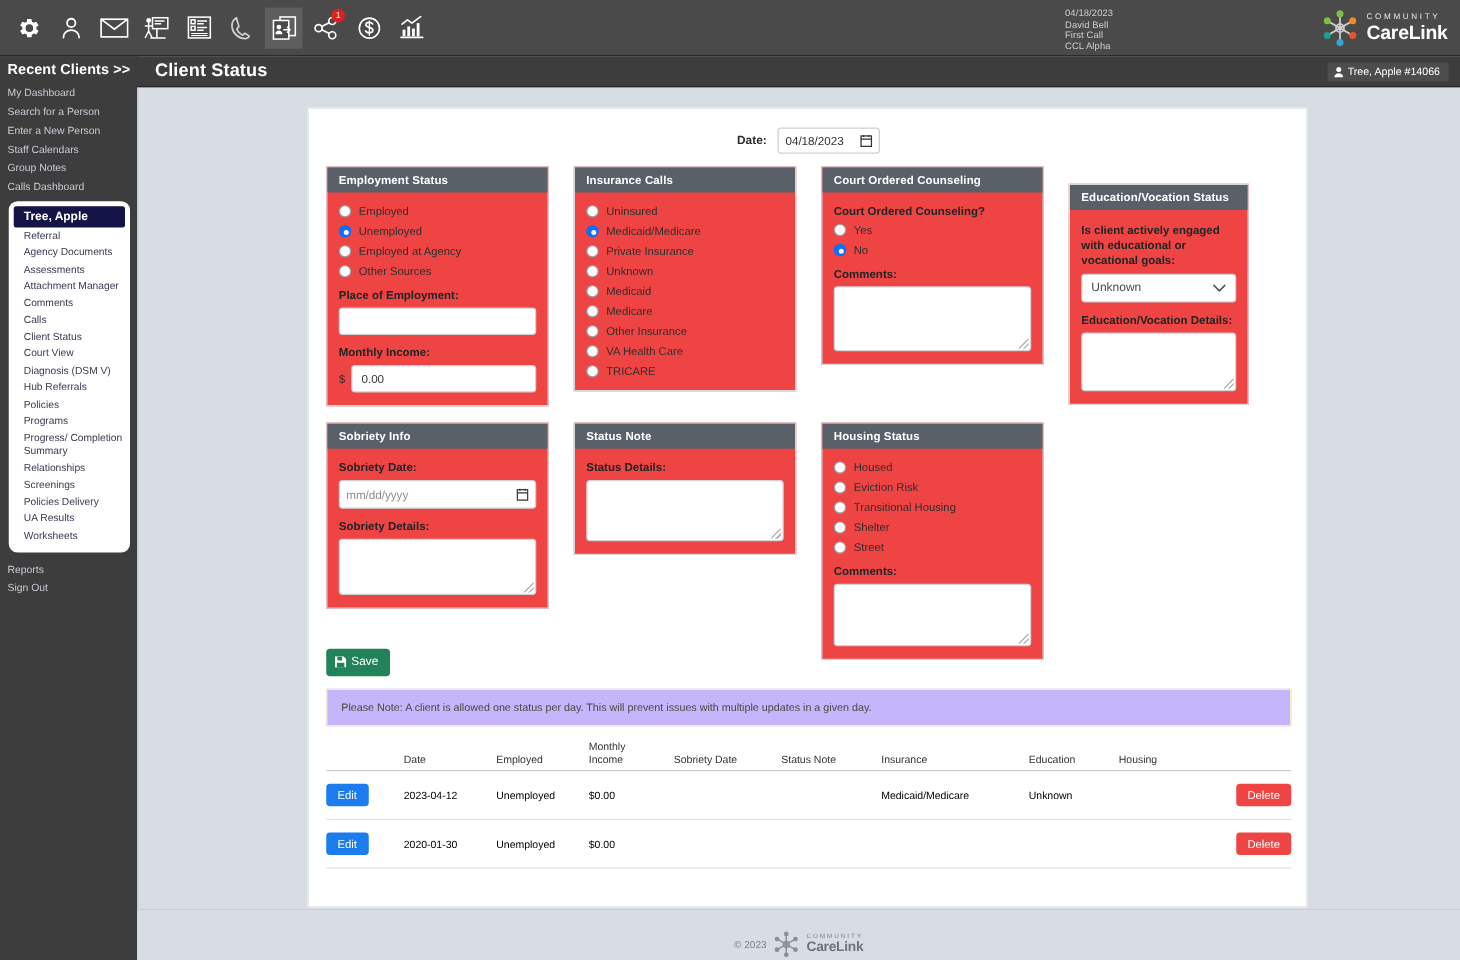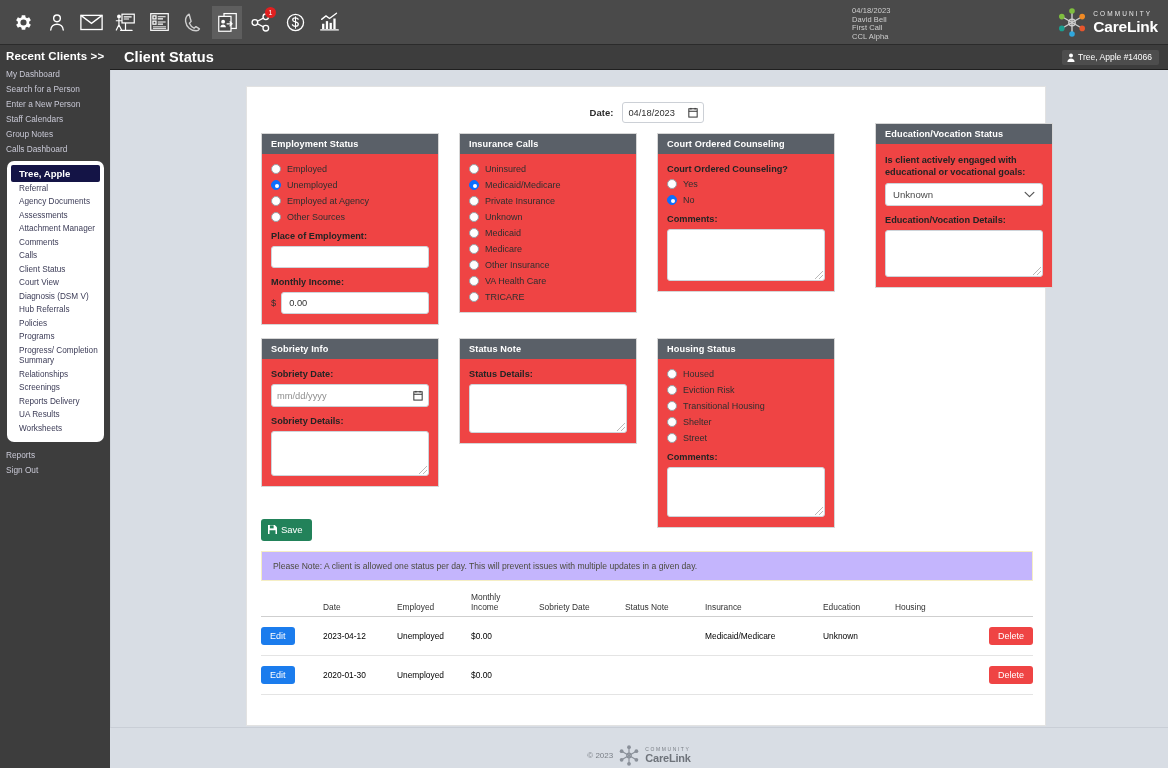--- a/index.html
+++ b/index.html
@@ -398,21 +398,21 @@
       <a class="sub-link">Calls</a>
       <a class="sub-link">Client Status</a>
       <a class="sub-link">Court View</a>
       <a class="sub-link">Diagnosis (DSM V)</a>
       <a class="sub-link">Hub Referrals</a>
       <a class="sub-link">Policies</a>
       <a class="sub-link">Programs</a>
       <a class="sub-link">Progress/ Completion Summary</a>
       <a class="sub-link">Relationships</a>
       <a class="sub-link">Screenings</a>
-      <a class="sub-link">Reports Delivery</a>
+      <a class="sub-link">Policies Delivery</a>
       <a class="sub-link">UA Results</a>
       <a class="sub-link">Worksheets</a>
     </div>
 
     <div class="bottom-links">
       <a class="nav-link">Reports</a>
       <a class="nav-link">Sign Out</a>
     </div>
   </div>
 
@@ -511,21 +511,21 @@
           </div>
           <div class="radio-row">
             <span class="radio on"></span>
             <span class="radio-lbl">No</span>
           </div>
           <div class="fld-label mt">Comments:</div>
           <div class="txtarea" style="height:52px"></div>
         </div>
       </div>
 
-      <div class="panel" style="left:608px; top:36px; width:178px;margin-left:20px;">
+      <div class="panel" style="left:608px; top:60px; width:144px;">
         <div class="panel-head">Education/Vocation Status</div>
         <div class="panel-body">
           <div class="fld-label" style="line-height:12px">Is client actively engaged with educational or vocational goals:</div>
           <div class="selectbox">
             <span>Unknown</span>
             <svg width="11" height="7" viewBox="0 0 12 8" fill="none" stroke="#555" stroke-width="1.4">
               <path d="M1 1.5l5 5 5-5" stroke-linecap="round" stroke-linejoin="round"></path>
             </svg>
           </div>
           <div class="fld-label mt">Education/Vocation Details:</div>

